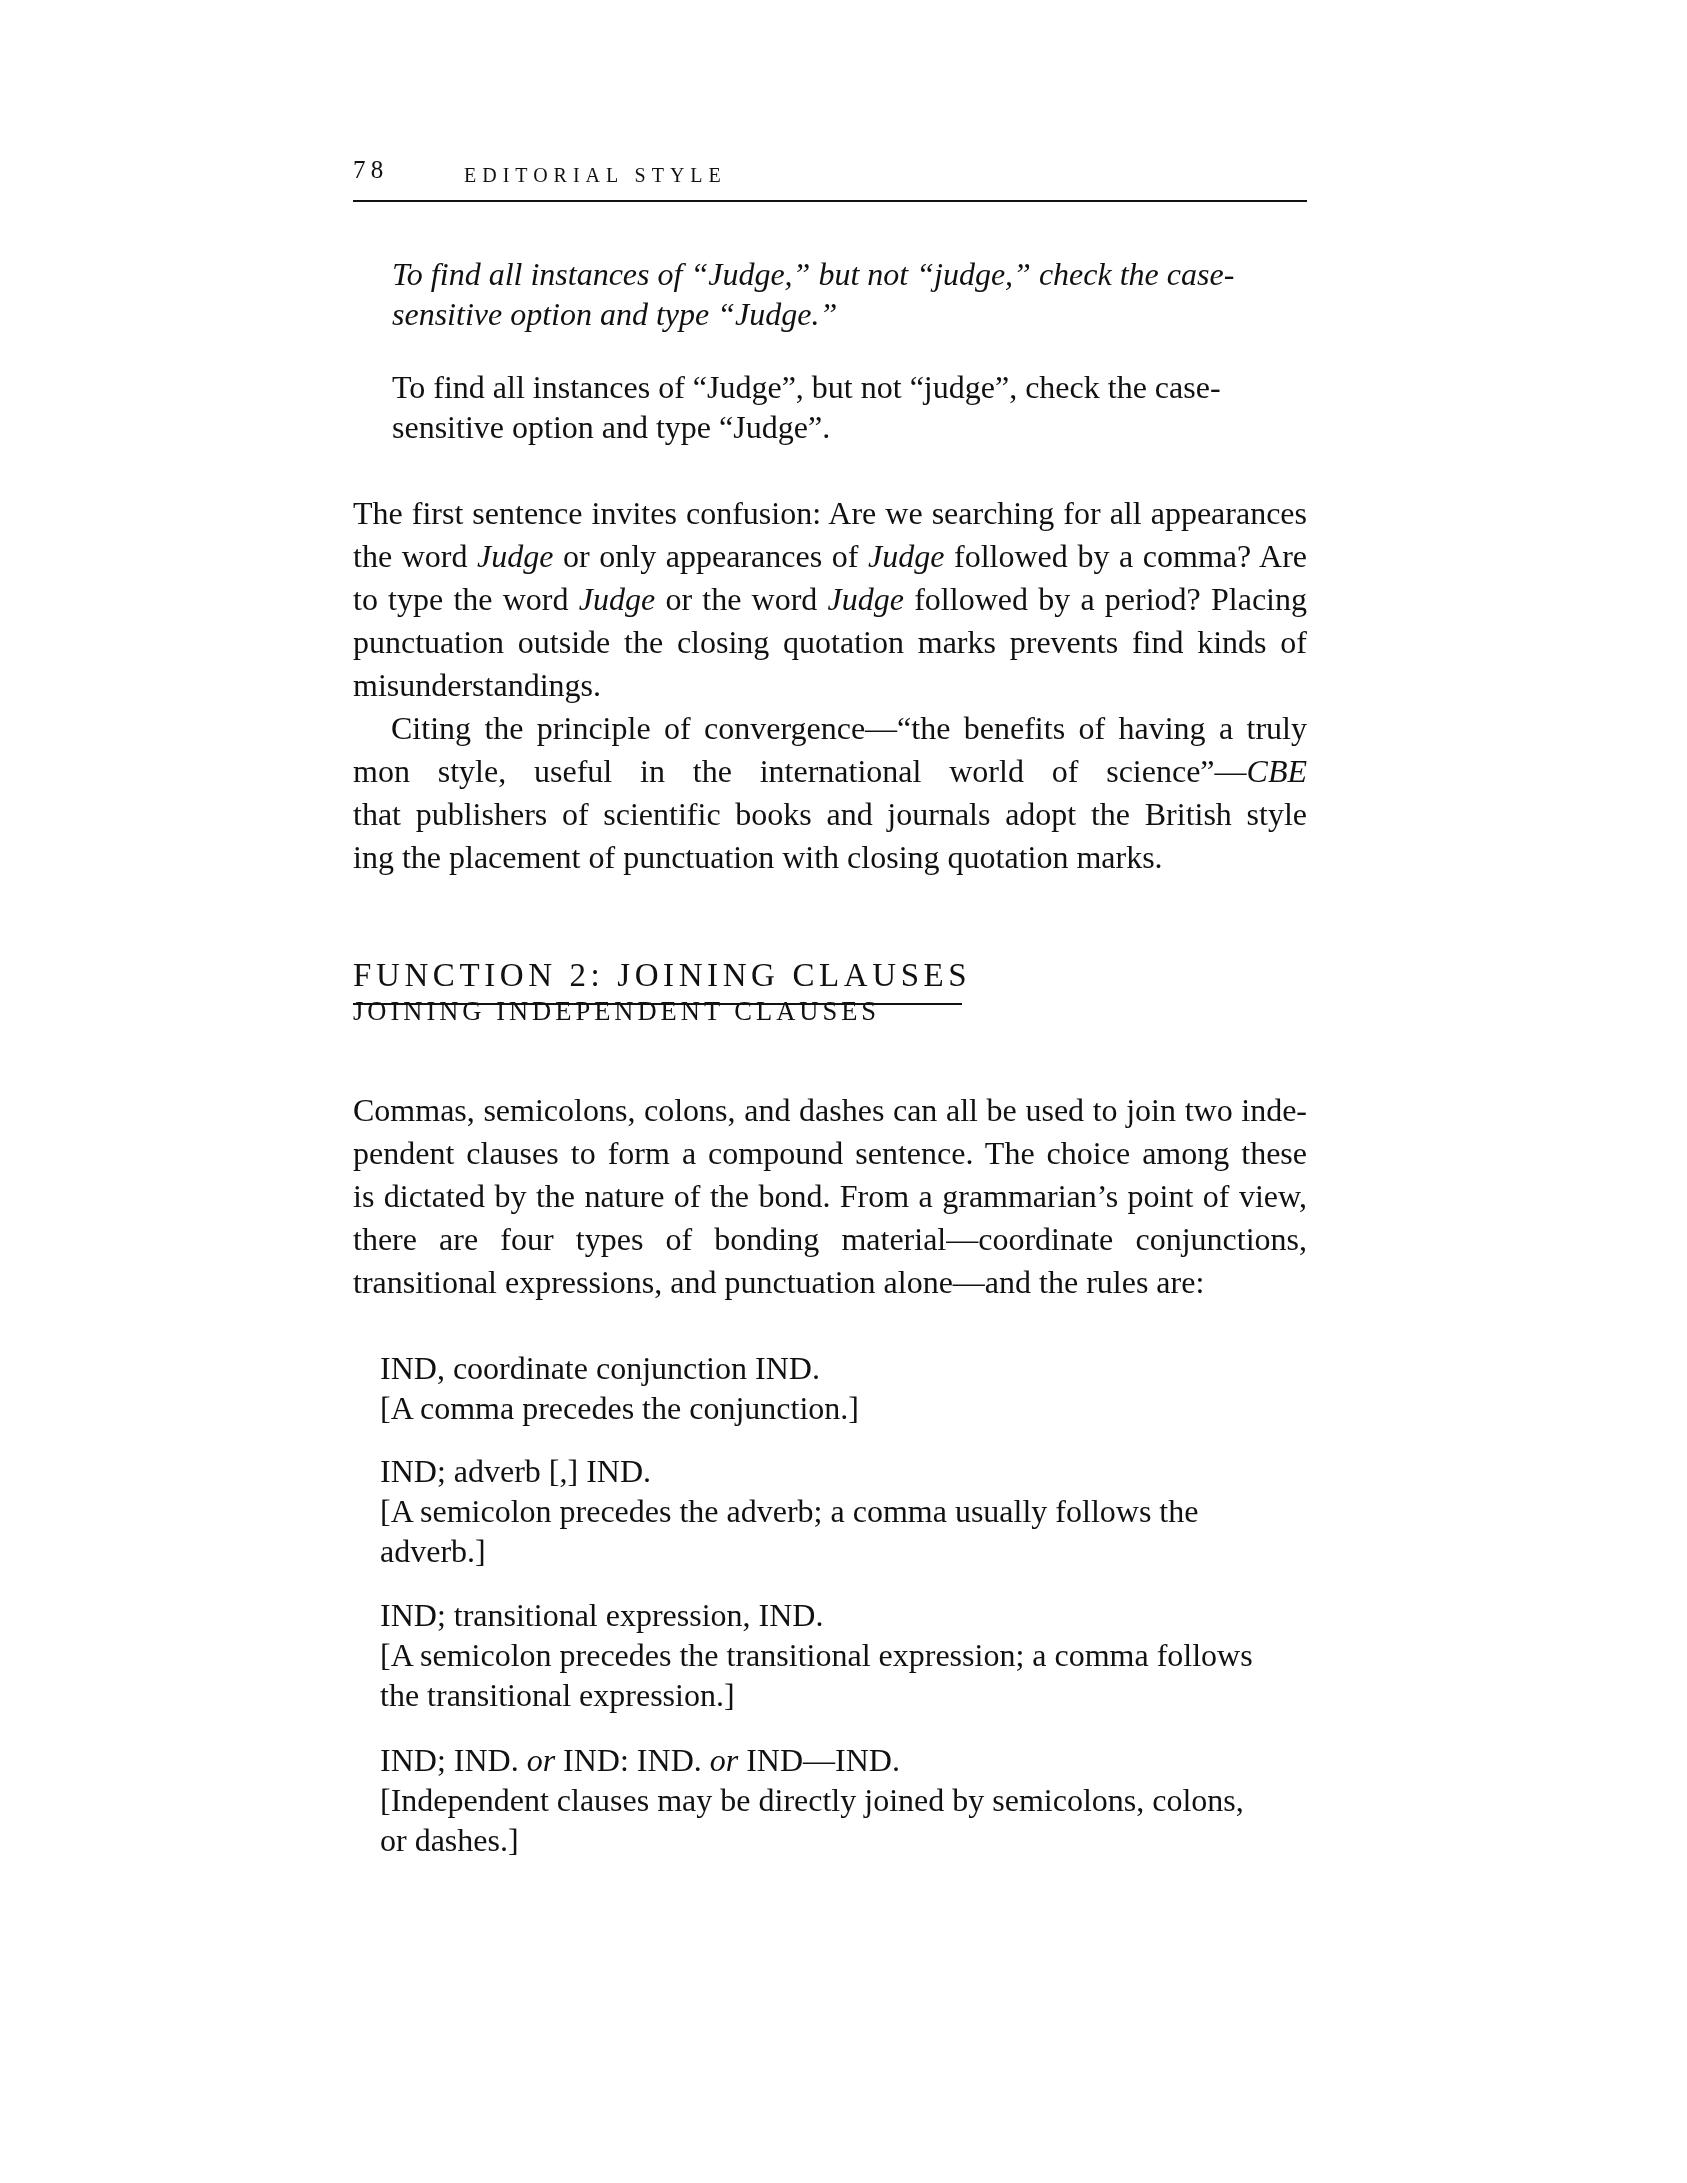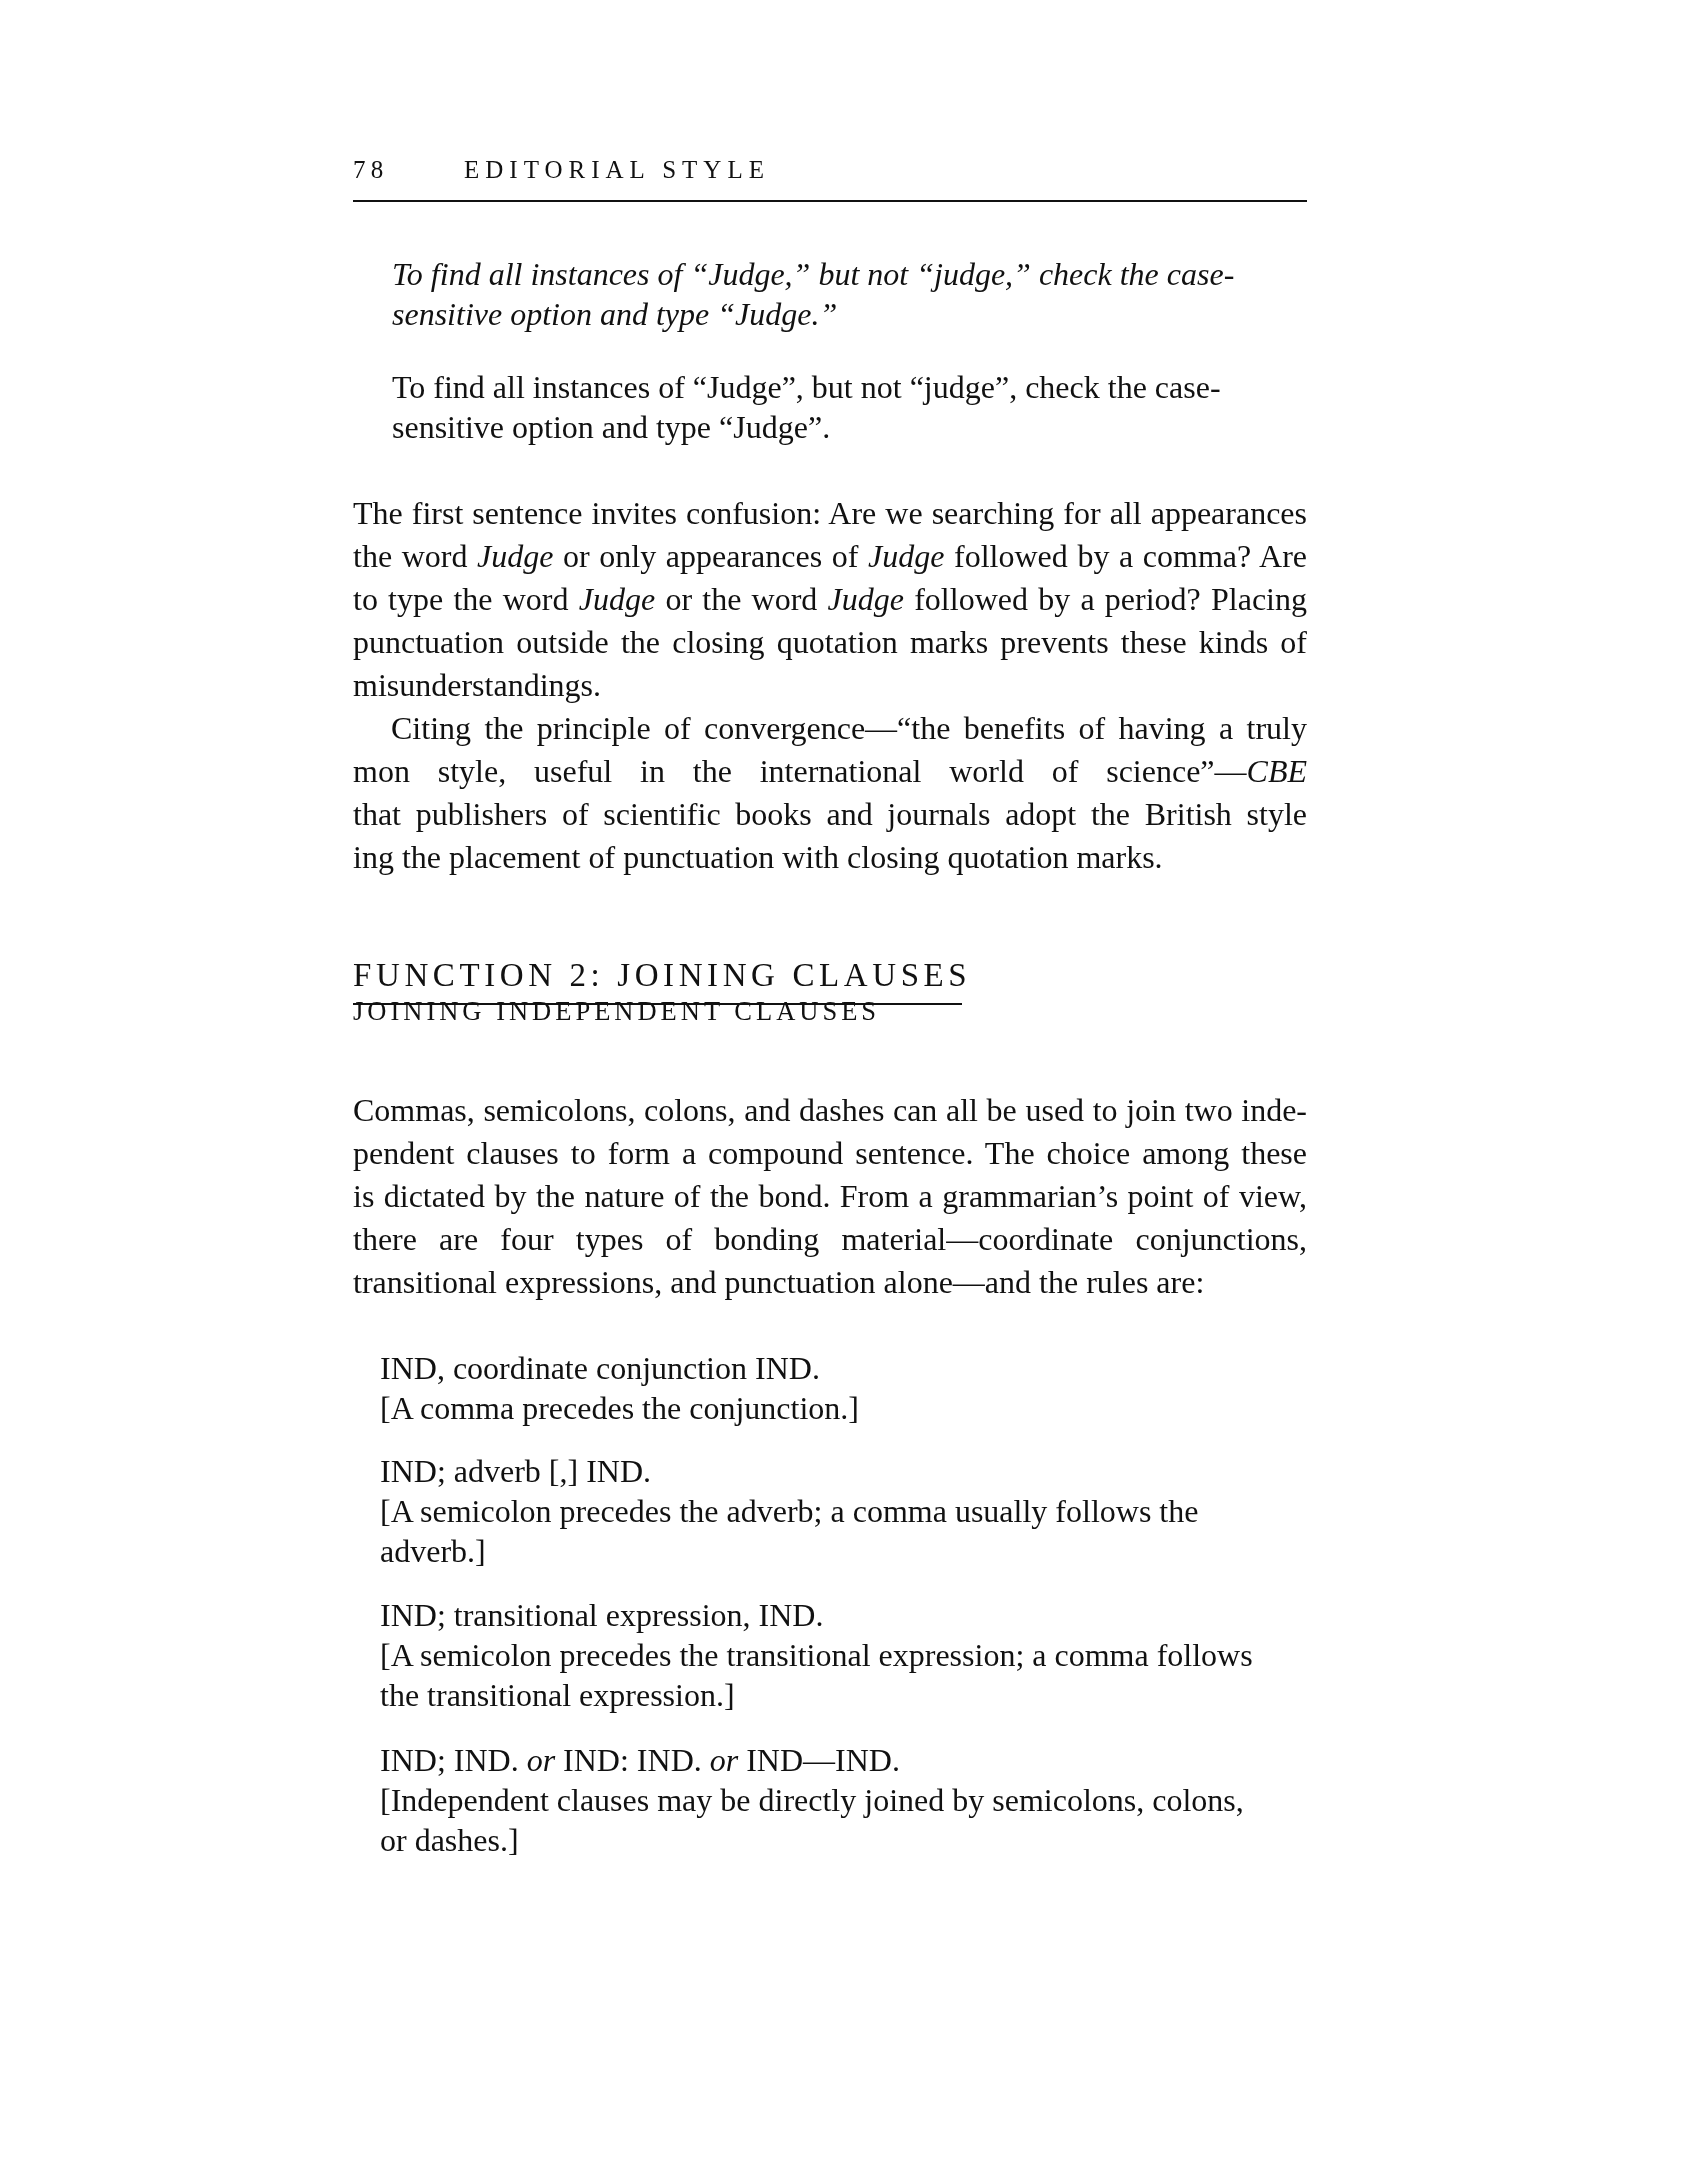--- a/index.html
+++ b/index.html
@@ -2,21 +2,21 @@
 <html style="font-size:10.6px"><head>
 <meta charset="utf-8">
 <style>
   html, body { margin: 0; padding: 0; background: #ffffff; }
   body { width: 1687px; height: 2183px; position: relative; overflow: hidden;
          font-family: "Liberation Serif", "DejaVu Serif", serif; color: #111111; }
   .page { position: absolute; left: 0; top: 0; width: 1687px; height: 2183px; padding-left: 45px; }
 
   .running-head { position: absolute; left: 353px; top: 156px; width: 954px; height: 46px; }
   .folio { position: absolute; left: 0; top: 0; font-size: 25px; letter-spacing: 5.3px; }
-  .running-title { position: absolute; left: 111px; top: 0; font-size: 25px; letter-spacing: 6px; }
+  .running-title { position: absolute; left: 111px; top: 8px; font-size: 20px; letter-spacing: 6px; }
   .head-rule { position: absolute; left: 353px; top: 200px; width: 954px; height: 2px; background: #111; }
 
   .block { position: absolute; font-size: 32px; line-height: 43px; }
   .ex { left: 392px; width: 887px; }
   .body { left: 353px; width: 954px; text-align: justify; text-align-last: left; }
   .line { display: block; white-space: nowrap; }
   .jline { display: block; text-align: justify; text-align-last: justify; white-space: normal; height: 43px; overflow: hidden; }
   .indent { padding-left: 38px; }
   em { font-style: italic; }
 
@@ -45,21 +45,21 @@
 
   <div class="block ex" style="top:367px; line-height:40px;">
     <span class="line">To find all instances of “Judge”, but not “judge”, check the case-</span>
     <span class="line">sensitive option and type “Judge”.</span>
   </div>
 
   <div class="block body" style="top:492px;">
     <span class="jline">The first sentence invites confusion: Are we searching for all appearances of</span>
     <span class="jline"><span>the word </span><em>Judge</em><span> or only appearances of </span><em>Judge</em><span> followed by a comma? Are we</span></span>
     <span class="jline"><span>to type the word </span><em>Judge</em><span> or the word </span><em>Judge</em><span> followed by a period? Placing the</span></span>
-    <span class="jline">punctuation outside the closing quotation marks prevents these kinds of</span>
+    <span class="jline">punctuation outside the closing quotation marks prevents find kinds of</span>
     <span class="line">misunderstandings.</span>
   </div>
 
   <div class="block body" style="top:707px;">
     <span class="jline indent">Citing the principle of convergence—“the benefits of having a truly com-</span>
     <span class="jline"><span>mon style, useful in the international world of science”—</span><em>CBE</em></span>
     <span class="jline">that publishers of scientific books and journals adopt the British style regard-</span>
     <span class="line">ing the placement of punctuation with closing quotation marks.</span>
   </div>
 

